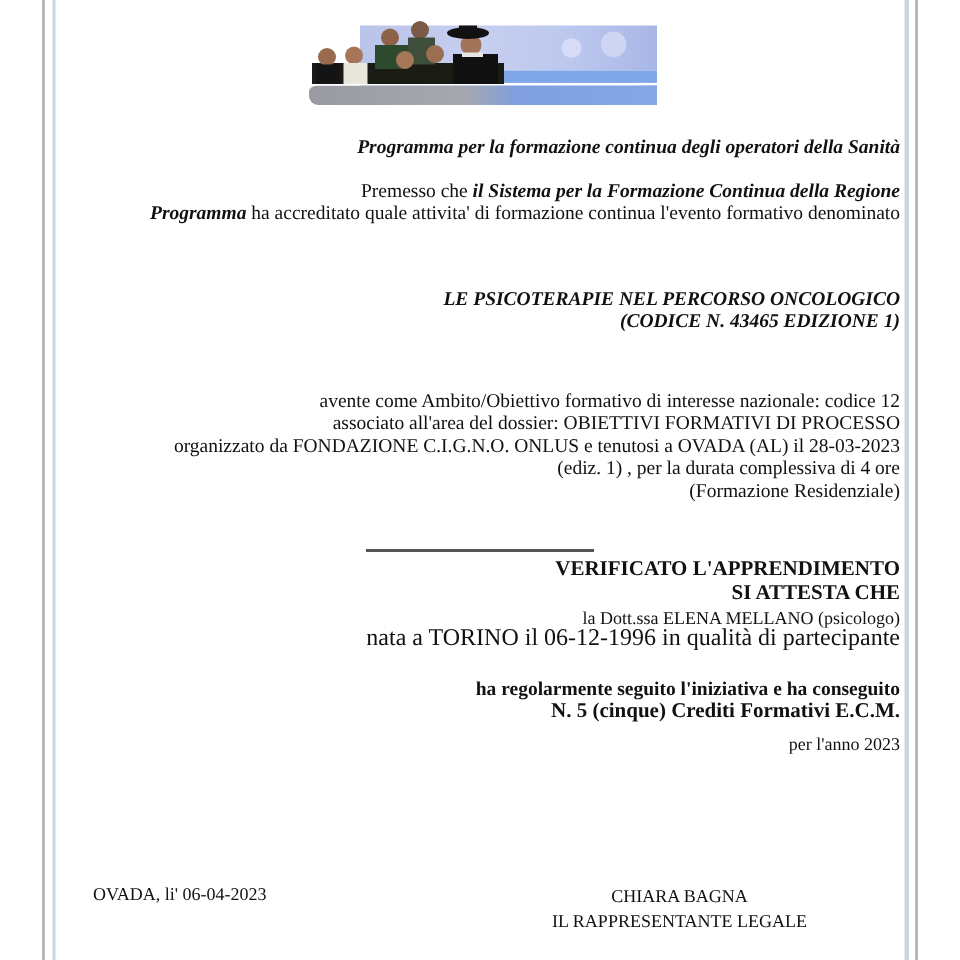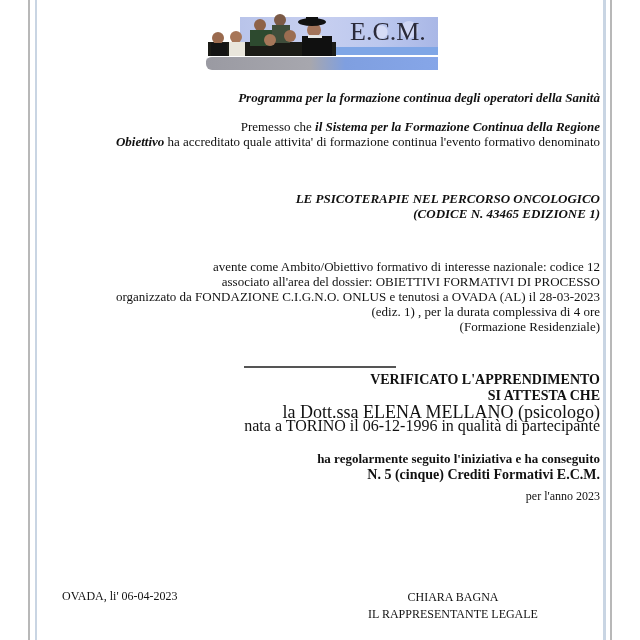--- a/index.html
+++ b/index.html
@@ -77,46 +77,45 @@
     <circle cx="72" cy="8" r="6" fill="#7b5a46"></circle>
     <rect x="64" y="13" width="18" height="18" fill="#3f4e3b"></rect>
     <circle cx="62" cy="28" r="6" fill="#a57759"></circle>
     <circle cx="82" cy="24" r="6" fill="#9b6d51"></circle>
     <circle cx="106" cy="18" r="7" fill="#a3745a"></circle>
     <ellipse cx="104" cy="10" rx="14" ry="4" fill="#111"></ellipse>
     <rect x="98" y="5" width="12" height="6" fill="#111"></rect>
     <rect x="94" y="24" width="30" height="20" fill="#101010"></rect>
     <rect x="100" y="23" width="14" height="3" fill="#e6e6e6"></rect>
   </svg>
-  <div class="ecm-text">E.C.M.</div>
 </div>
 
 <div class="txt bi" style="top:90px;">Programma per la formazione continua degli operatori della Sanità</div>
 
 <div class="txt" style="top:119px;">
   <span>Premesso che </span><span class="bi">il Sistema per la Formazione Continua della Regione</span>
 </div>
 <div class="txt" style="top:134px;">
-  <span class="bi">Obiettivo</span><span> ha accreditato quale attivita' di formazione continua l'evento formativo denominato</span>
+  <span class="bi">Programma</span><span> ha accreditato quale attivita' di formazione continua l'evento formativo denominato</span>
 </div>
 
 <div class="txt bi" style="top:191px;">LE PSICOTERAPIE NEL PERCORSO ONCOLOGICO</div>
 <div class="txt bi" style="top:206px;">(CODICE N. 43465 EDIZIONE 1)</div>
 
 <div class="txt" style="top:259px;font-family:Liberation Serif, serif;">avente come Ambito/Obiettivo formativo di interesse nazionale: codice 12</div>
 <div class="txt" style="top:274px;">associato all'area del dossier: OBIETTIVI FORMATIVI DI PROCESSO</div>
 <div class="txt" style="top:289px;">organizzato da FONDAZIONE C.I.G.N.O. ONLUS e tenutosi a OVADA (AL) il 28-03-2023</div>
 <div class="txt" style="top:304px;">(ediz. 1) , per la durata complessiva di 4 ore</div>
 <div class="txt" style="top:319px;">(Formazione Residenziale)</div>
 
 <div class="hline"></div>
 
 <div class="txt b" style="top:372px; font-size:14px; line-height:16px;">VERIFICATO L'APPRENDIMENTO</div>
 <div class="txt b" style="top:388px; font-size:14px; line-height:16px;">SI ATTESTA CHE</div>
-<div class="txt" style="top:405px; font-size:18px; line-height:14px;">la Dott.ssa ELENA MELLANO (psicologo)</div>
+<div class="txt" style="top:405px; font-size:12px; line-height:14px;">la Dott.ssa ELENA MELLANO (psicologo)</div>
 <div class="txt" style="top:419px; font-size:16px; line-height:14px;">nata a TORINO il 06-12-1996 in qualità di partecipante</div>
 
 <div class="txt b" style="top:451px;">ha regolarmente seguito l'iniziativa e ha conseguito</div>
 <div class="txt b" style="top:467px; font-size:14px; line-height:16px;">N. 5 (cinque) Crediti Formativi E.C.M.</div>
 <div class="txt" style="top:489px; font-size:12px; line-height:14px;">per l'anno 2023</div>
 
 <div class="footer-left">OVADA, li' 06-04-2023</div>
 <div class="footer-right">
   <div>CHIARA BAGNA</div>
   <div>IL RAPPRESENTANTE LEGALE</div>

